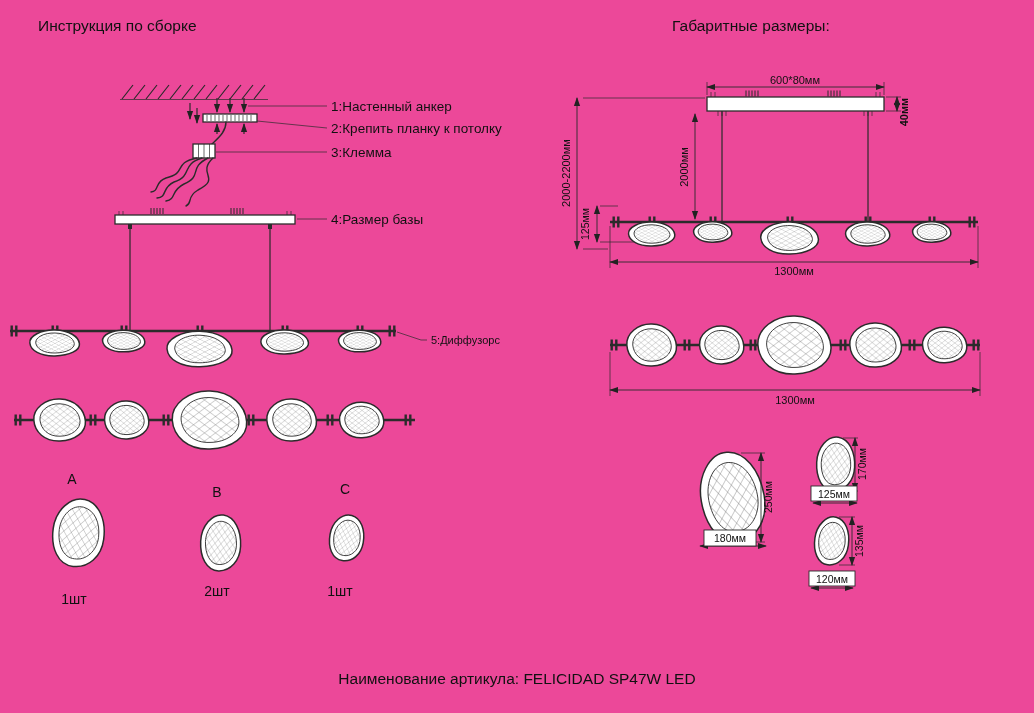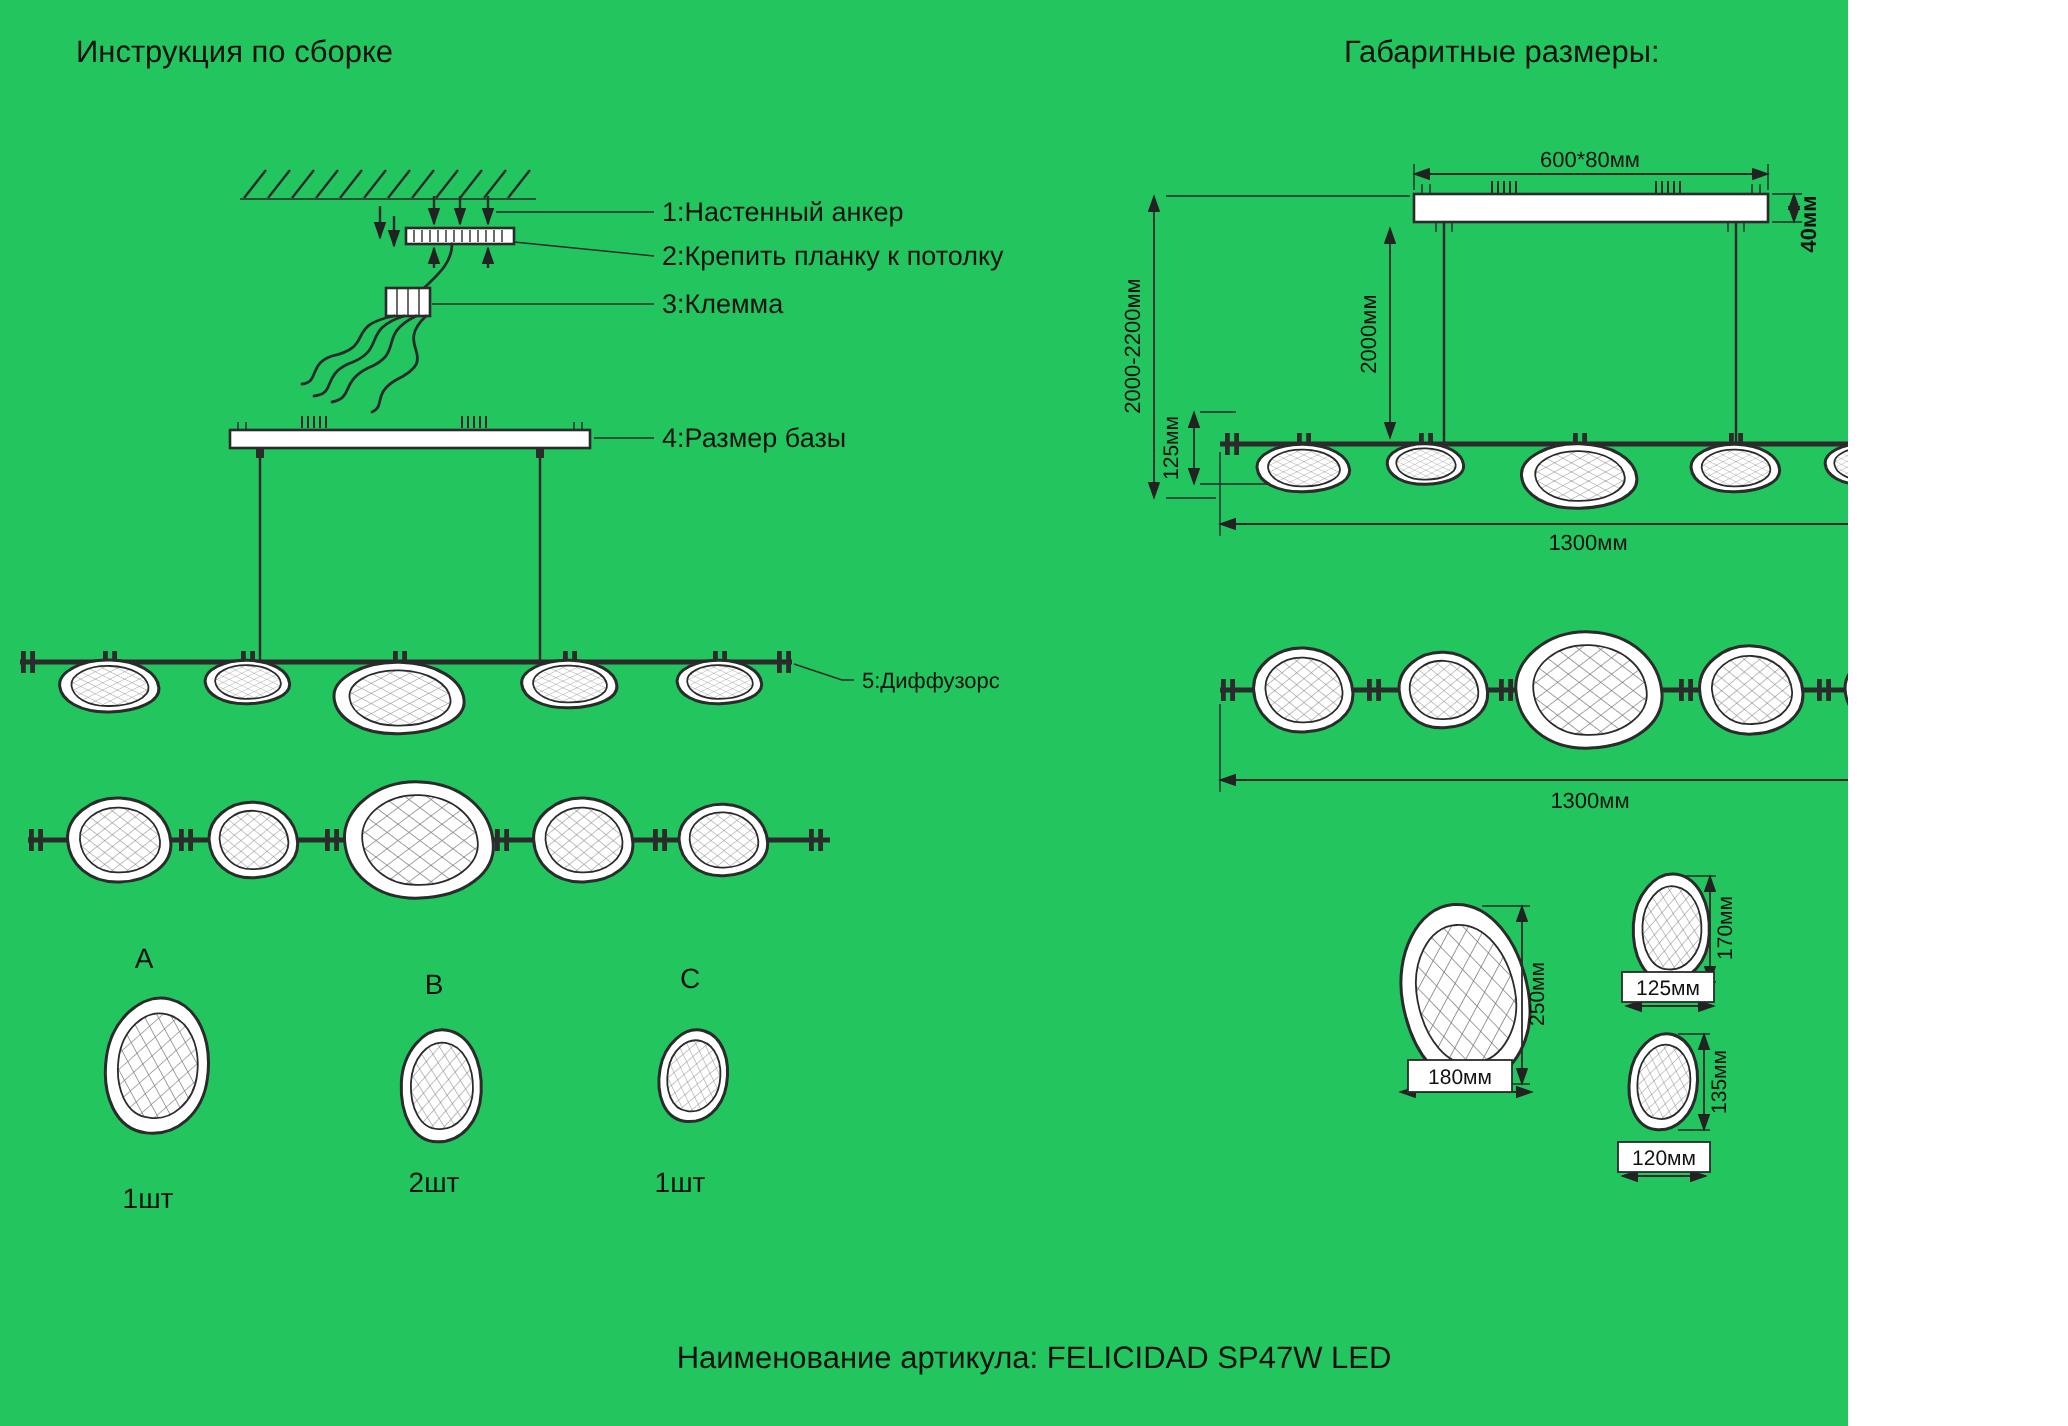--- a/index.html
+++ b/index.html
@@ -1,16 +1,16 @@
 <!DOCTYPE html>
 <html><head>
 <meta charset="utf-8">
 <style>
   html,body{margin:0;padding:0;background:#fff;}
-  .sheet{position:relative;width:924px;height:713px;background:#22c55e;overflow:hidden;
+  .sheet{position:relative;width:1034px;height:713px;background:#ec4899;overflow:hidden;
          font-family:"Liberation Sans","DejaVu Sans",sans-serif;}
   svg{position:absolute;inset:0;}
   text{font-family:"Liberation Sans","DejaVu Sans",sans-serif;fill:#111;}
   .t15{font-size:15.5px;}
   .t14{font-size:14px;}
   .t13{font-size:13.5px;}
   .t11{font-size:11px;}
   .vt{font-size:10.5px;}
   .bold{font-weight:bold;}
   .ln{stroke:#2b2b2b;stroke-width:1.2;fill:none;}

